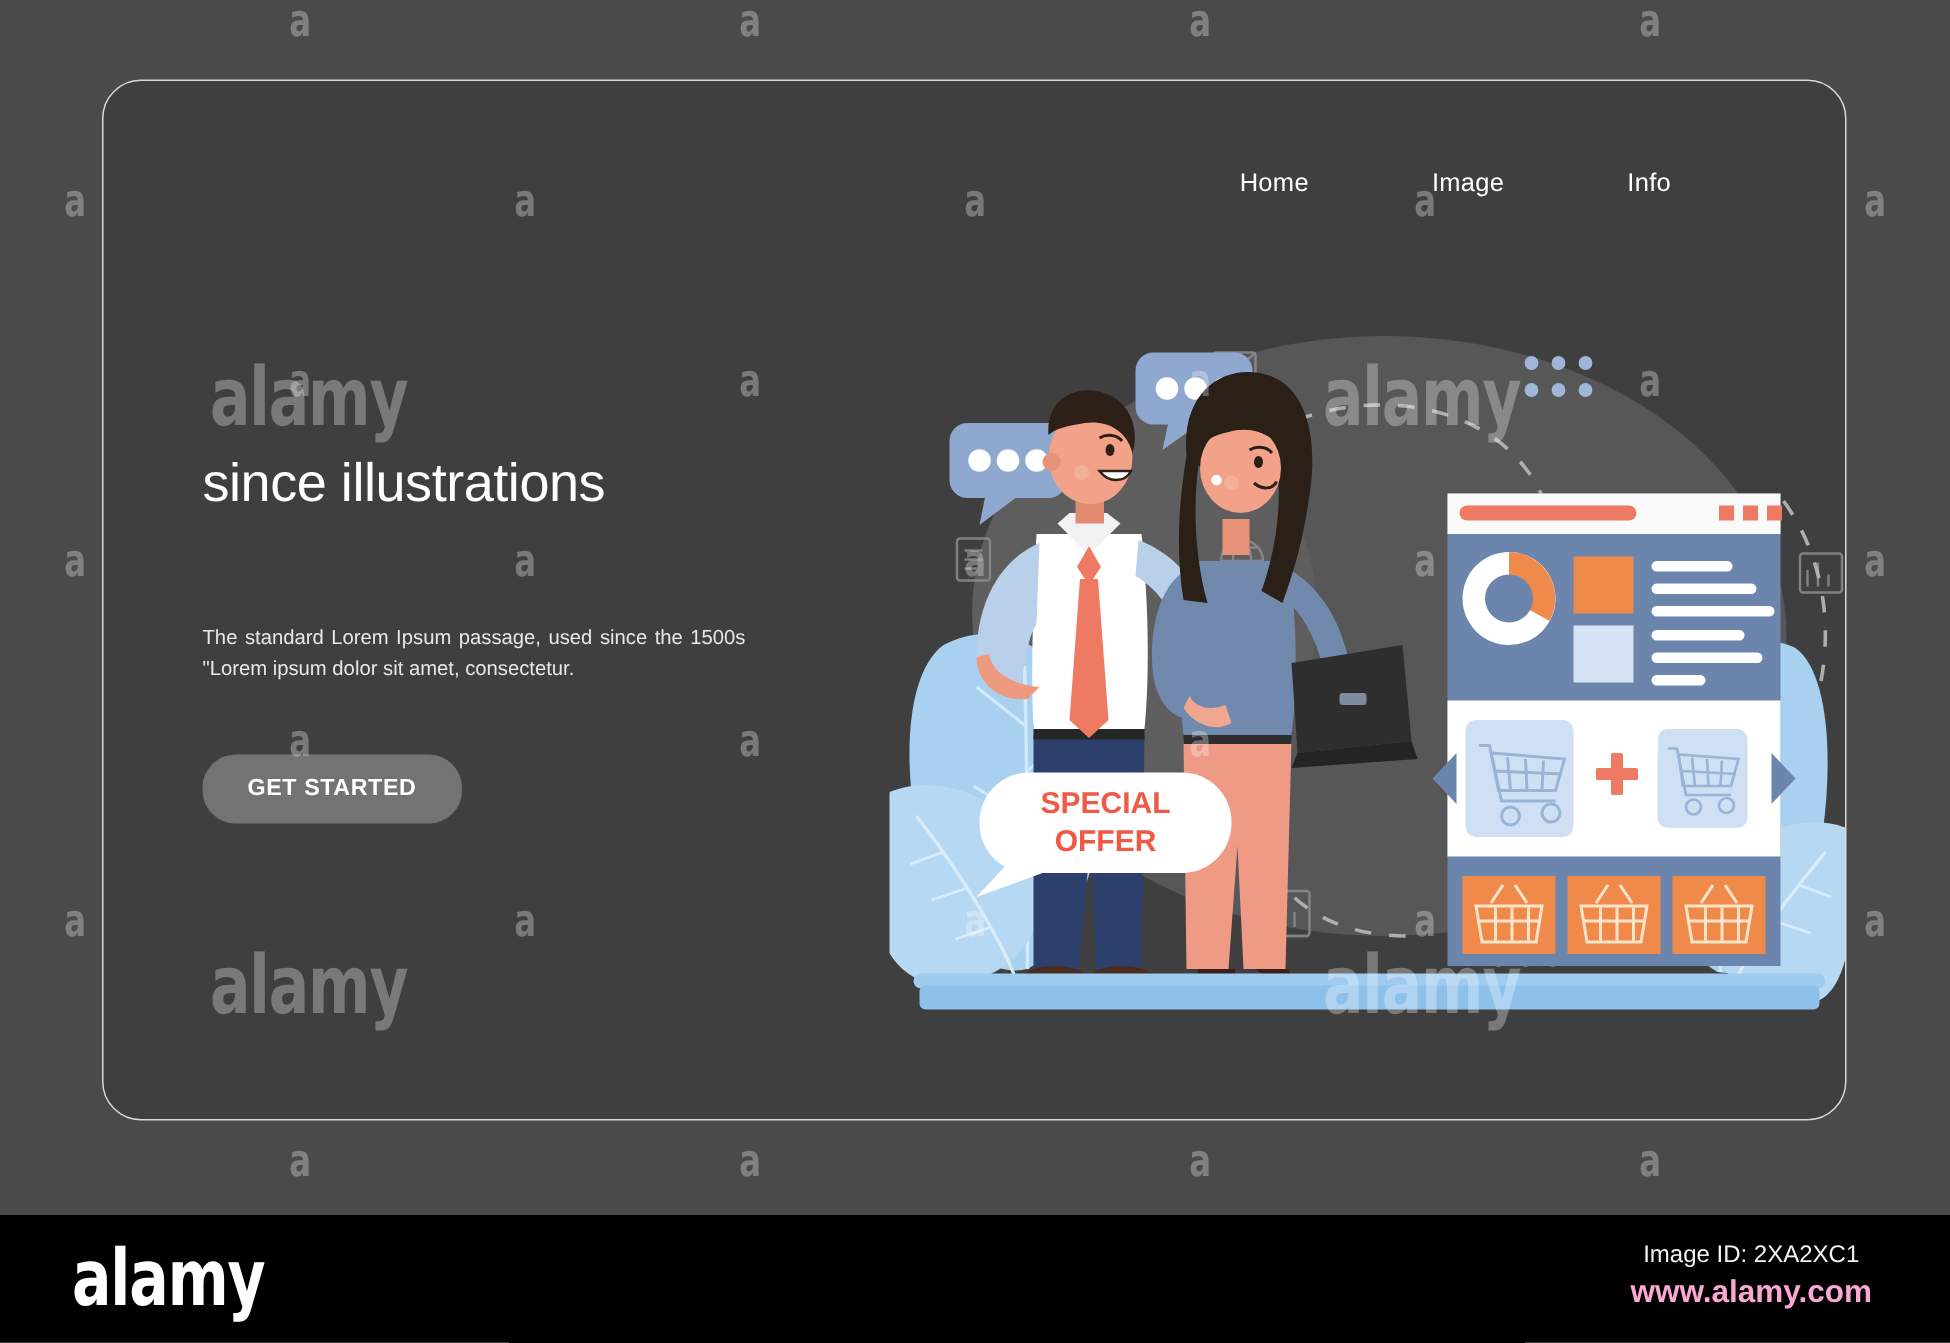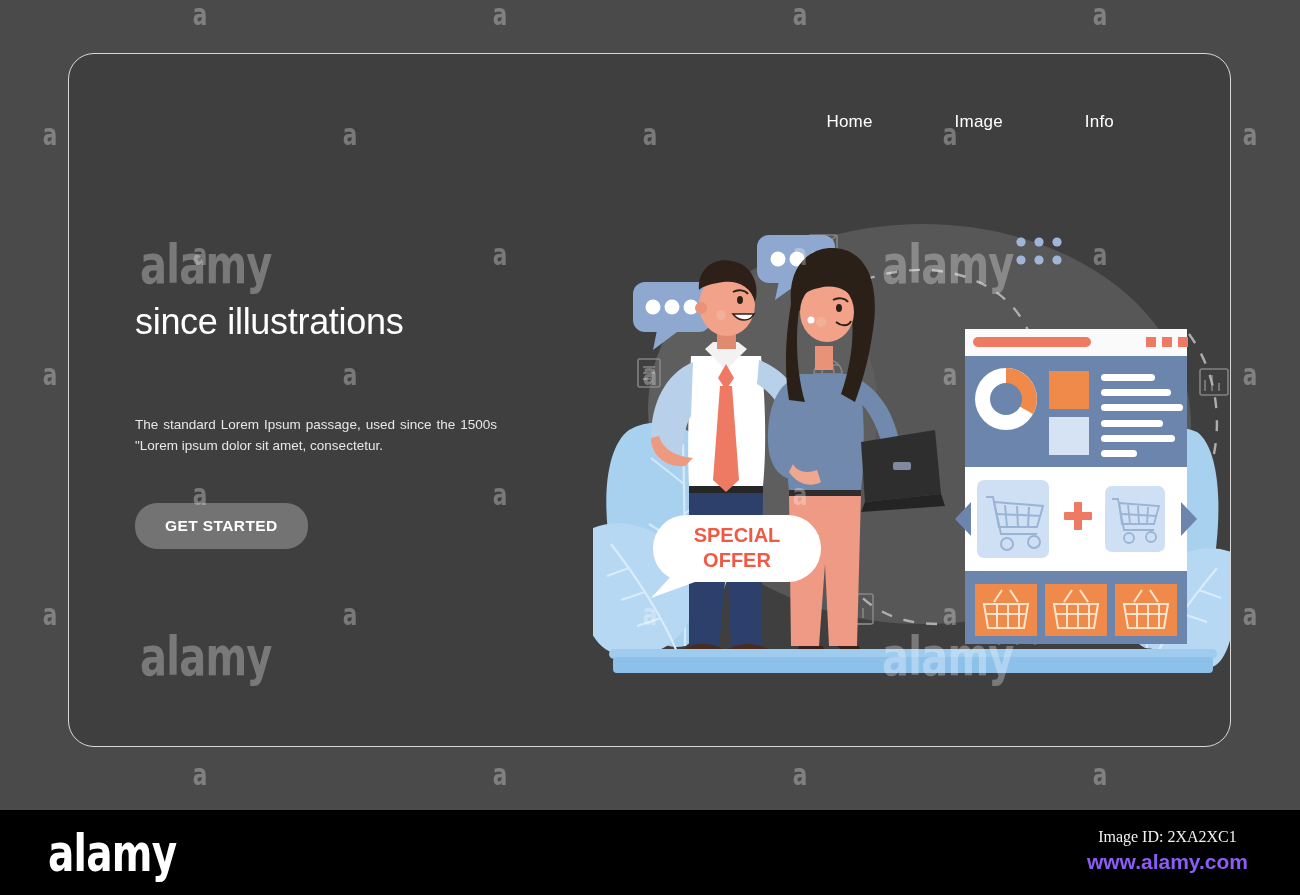--- a/index.html
+++ b/index.html
@@ -165,27 +165,27 @@
   }
   .footer-right {
     position: absolute;
     right: 52px;
     top: 18px;
     text-align: center;
   }
   .footer-id {
     font-size: 16px;
     color: #f2f2f2;
-    font-family: Liberation Serif, serif;
+    font-family: Liberation Sans, sans-serif;
     margin-bottom: 4px;
   }
   .footer-url {
     font-size: 21px;
     font-weight: 700;
-    color: #8b5cf6;
+    color: #f9a8d4;
     font-family: "Liberation Sans", sans-serif;
   }
 </style>
 </head>
 <body>
 
 <div id="stage">
 
   <div class="card">
 

